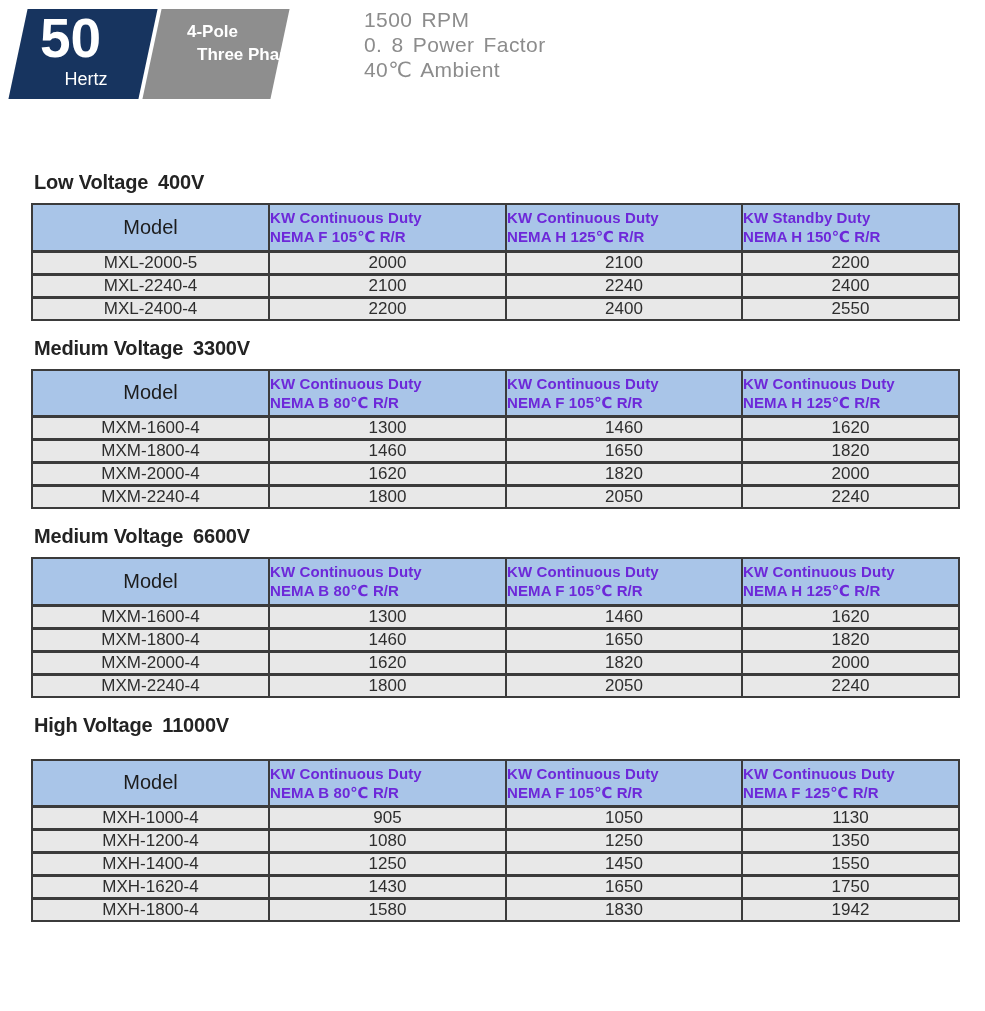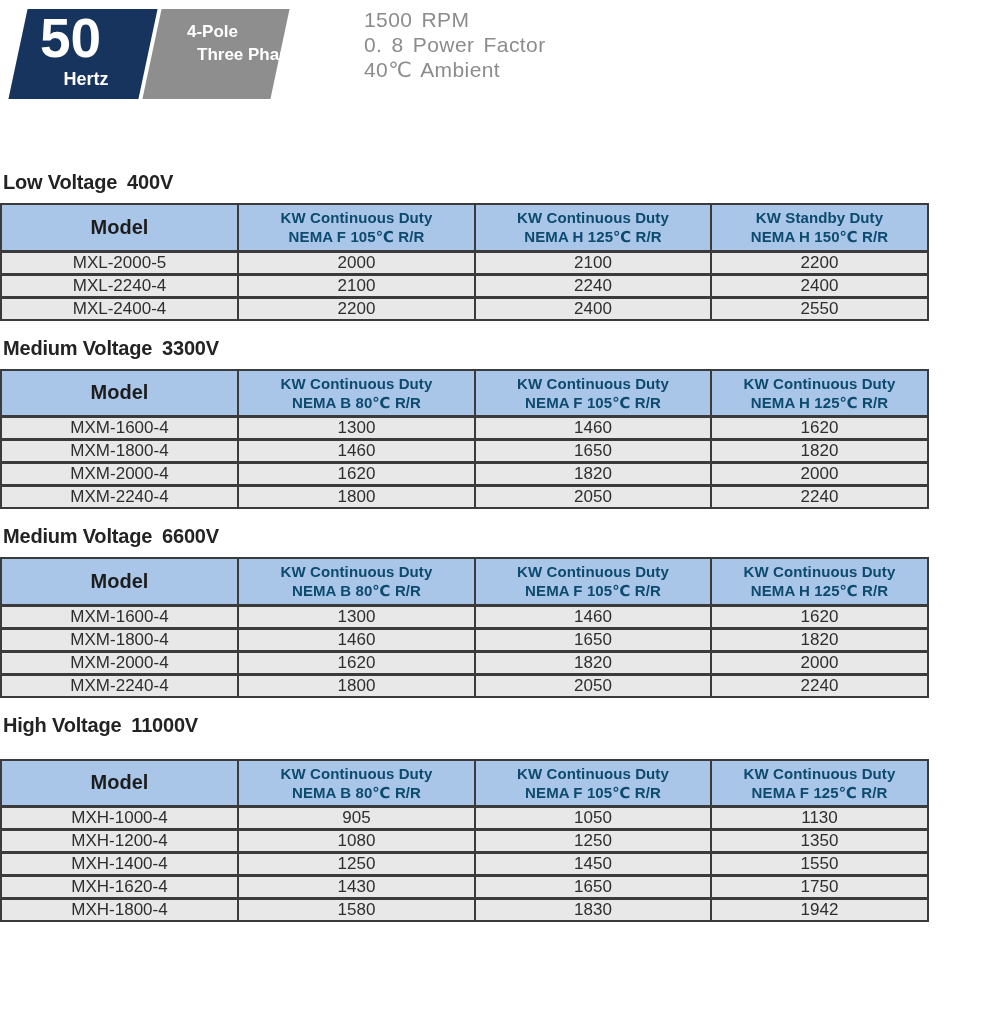--- a/index.html
+++ b/index.html
@@ -11,42 +11,42 @@
   }
 
   
   .hero { position: relative; height: 100px; }
   .para { position: absolute; top: 9px; height: 90px; transform: skewX(-12deg); }
   .para.navy { left: 18px; width: 130px; background: #17345f; }
   .para.gray { left: 152px; width: 128px; background: #8e8e8e; }
   .hz-num  { position: absolute; left: 40px; top: 10px; width: 92px; text-align: left;
              font-size: 55px; line-height: 56px; font-weight: bold; color: #fff; }
   .hz-unit { position: absolute; left: 40px; top: 69px; width: 92px; text-align: center;
-             font-size: 18px; font-weight: bold; color: #fff; }
+             font-size: 18px; font-weight: normal; color: #fff; }
   .pole    { position: absolute; left: 187px; top: 22px; font-size: 17px; font-weight: bold; color: #fff; }
   .phase   { position: absolute; left: 197px; top: 45px; font-size: 17px; font-weight: bold; color: #fff; }
   .specs   { position: absolute; left: 364px; top: 7px; font-size: 21px; line-height: 25px;
              color: #8c8c8c; letter-spacing: 0.4px; word-spacing: 3px; }
 
   
-  .content { width: 927px; }
+  .content { margin-left: 31px; width: 927px; }
   .sec-title { font-size: 20px; line-height: 24px; font-weight: bold; color: #232323;
                letter-spacing: -0.2px; margin: 15px 0 9px 3px; }
   .sec-title .t-volt { margin-left: 10px; }
   .spec-section.s1 .sec-title { margin-top: 70px; }
   .spec-section.s4 .sec-title { margin-bottom: 22px; }
 
   table.spec-table { border-collapse: collapse; width: 927px; background: #e8e8e8;
                      border: 2px solid #3b3b3b; table-layout: fixed; }
   col.c0 { width: 237px; } col.c1 { width: 237px; } col.c2 { width: 236px; } col.c3 { width: 217px; }
   .spec-table th { background: #a9c5e8; border: 2px solid #3b3b3b; border-bottom-width: 3px;
                    height: 47px; padding: 0; vertical-align: middle; }
-  .spec-table th .hl { display: block; text-align: center; font-size: 15px; line-height: 19px;
-                       font-weight: bold; color: #0c4a6e; letter-spacing: 0.1px; }
-  .spec-table th.model-th { font-size: 20px; font-weight: bold; color: #1c1c1c; text-align: center; }
+  .spec-table th .hl { display: block; text-align: left; font-size: 15px; line-height: 19px;
+                       font-weight: bold; color: #6d28d9; letter-spacing: 0.1px; }
+  .spec-table th.model-th { font-size: 20px; font-weight: normal; color: #1c1c1c; text-align: center; }
   .spec-table td { border: 2px solid #3b3b3b; border-top-width: 3px; height: 22px; padding: 0;
                    text-align: center; vertical-align: middle; font-size: 17px; color: #2e2e2e; }
 </style>
 </head>
 <body>
 
 <header class="hero">
   <div class="para navy"></div>
   <div class="para gray"></div>
   <div class="hz-num">50</div>

